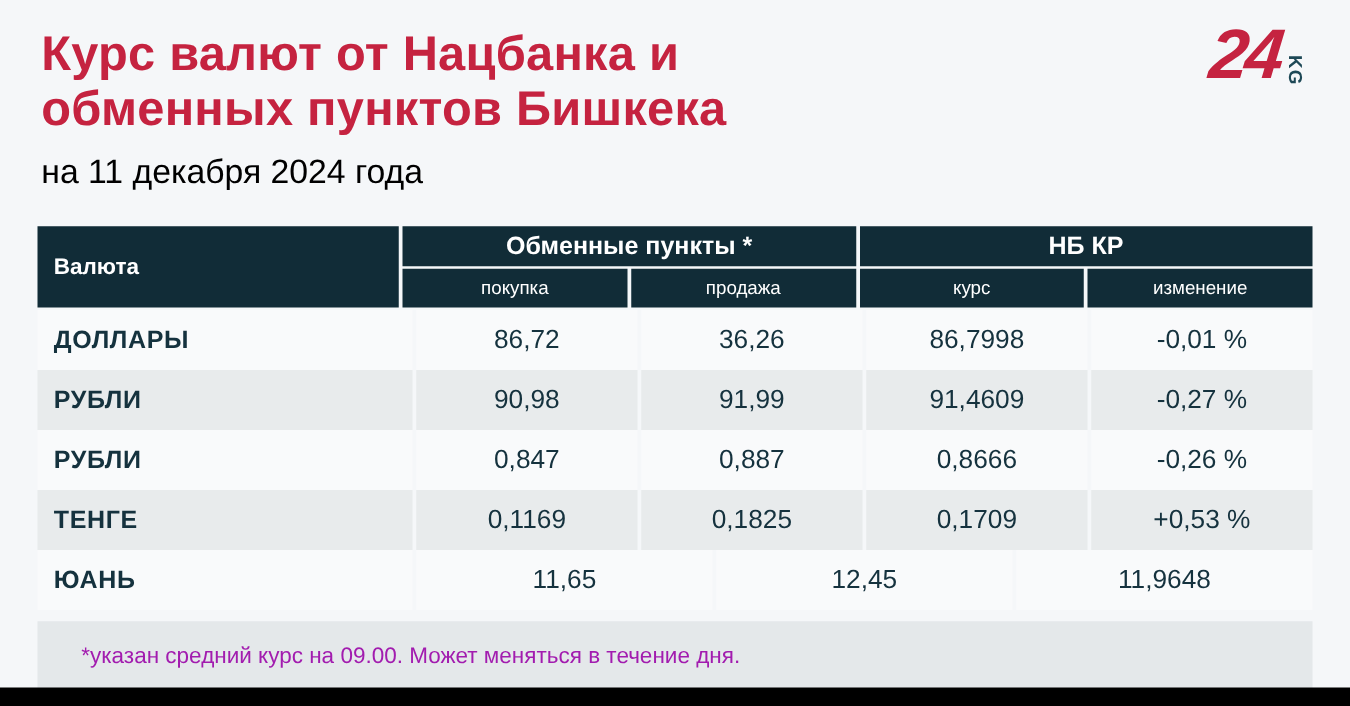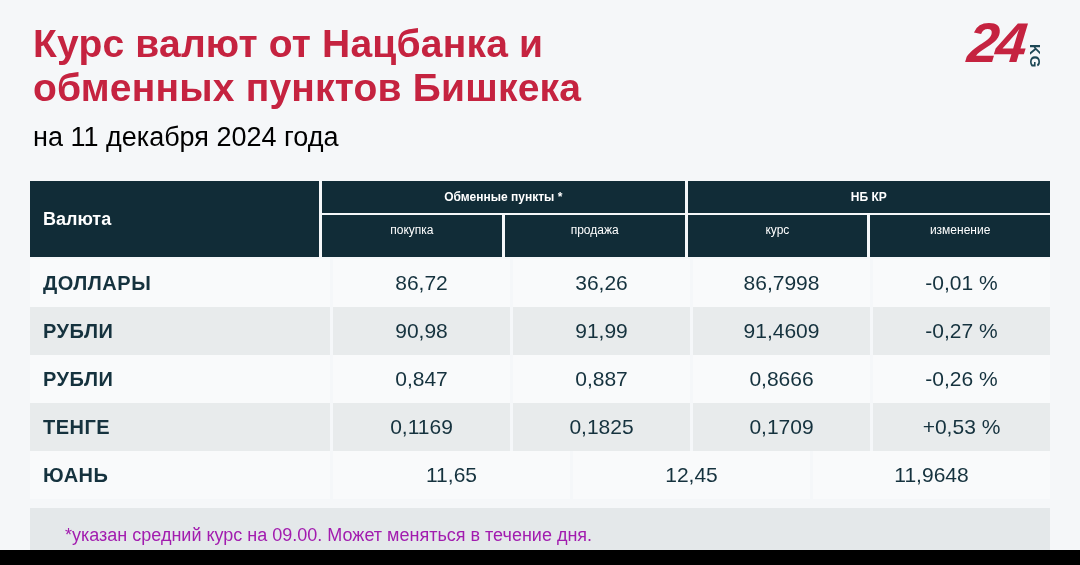--- a/index.html
+++ b/index.html
@@ -58,25 +58,25 @@
     display: flex;
     align-items: center;
     padding-left: 13px;
     font-size: 18px;
     font-weight: 700;
   }
   .hgroups { flex: 1; display: flex; flex-direction: column; gap: 2px; }
   .grow, .srow { display: flex; gap: 3px; }
   .grow .hcell {
     flex: 1; height: 32px; line-height: 32px;
-    text-align: center; font-size: 12px; font-weight: 700;
+    text-align: center; font-size: 20px; font-weight: 700;
   }
   .srow .hcell {
-    flex: 1; height: 42px; line-height: 31px;
-    text-align: center; font-size: 12px; font-weight: 400;
+    flex: 1; height: 31px; line-height: 31px;
+    text-align: center; font-size: 15px; font-weight: 400;
   }
   .tbody { margin-top: 2px; }
   .trow { display: flex; gap: 3px; height: 48px; }
   .trow .cell {
     display: flex; align-items: center; justify-content: center;
     font-size: 21px; color: #15323e;
   }
   .trow .cell.c0 {
     width: 300px; flex: none;
     justify-content: flex-start; padding-left: 13px;

